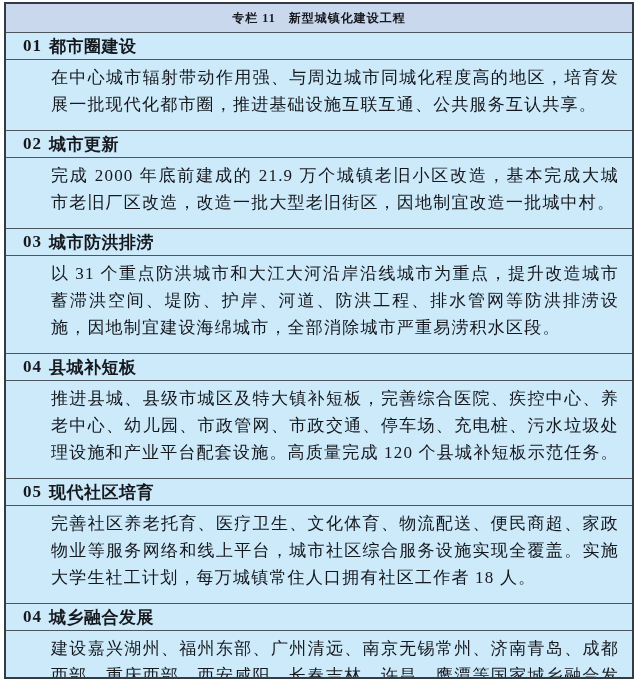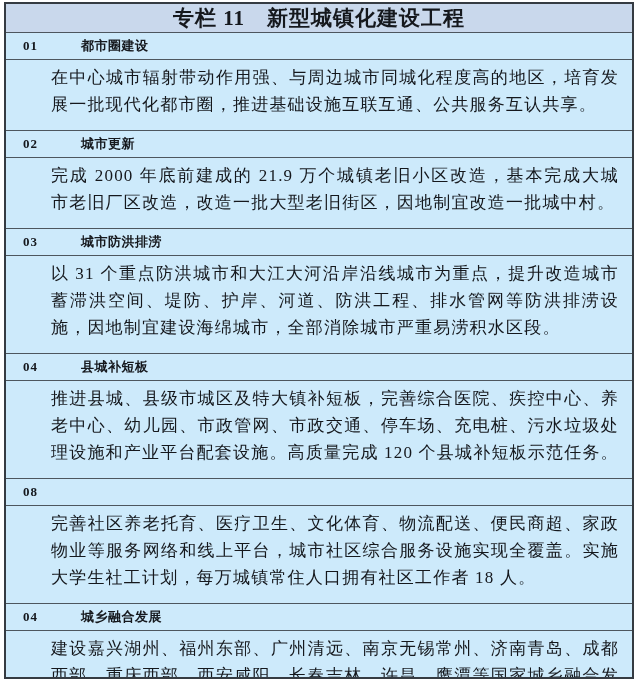--- a/index.html
+++ b/index.html
@@ -27,36 +27,35 @@
     flex-direction: column;
     overflow: hidden;
     background: #cdeafb;
   }
   .panel-header {
     background: #c9d8ec;
     border-bottom: 1px solid #4d565e;
     height: 28px;
     line-height: 28px;
     text-align: center;
-    font-size: 21px;
+    font-size: 12px;
     font-weight: bold;
     letter-spacing: 1px;
     flex: 0 0 auto;
   }
   .section-title {
     background: #cdeafb;
     border-bottom: 1px solid #4d565e;
     height: 26px;
     box-sizing: content-box;
     display: flex;
     align-items: center;
-    font-size: 13px;
+    font-size: 17px;
     font-weight: bold;
     flex: 0 0 auto;
-    gap: 32px;
   }
   .section-num {
     margin-left: 17px;
     width: 26px;
     letter-spacing: 1px;
     font-weight: bold;
   }
   .section-name {
     letter-spacing: 0.5px;
   }
@@ -100,21 +99,22 @@
   </div>
   <div class="section-body">以 31 个重点防洪城市和大江大河沿岸沿线城市为重点，提升改造城市蓄滞洪空间、堤防、护岸、河道、防洪工程、排水管网等防洪排涝设施，因地制宜建设海绵城市，全部消除城市严重易涝积水区段。</div>
 
   <div class="section-title">
     <span class="section-num">04</span>
     <span class="section-name">县城补短板</span>
   </div>
   <div class="section-body">推进县城、县级市城区及特大镇补短板，完善综合医院、疾控中心、养老中心、幼儿园、市政管网、市政交通、停车场、充电桩、污水垃圾处理设施和产业平台配套设施。高质量完成 120 个县城补短板示范任务。</div>
 
   <div class="section-title">
-    <span class="section-num">08</span>
+    <span class="section-num">05</span>
+    <span class="section-name">现代社区培育</span>
   </div>
   <div class="section-body">完善社区养老托育、医疗卫生、文化体育、物流配送、便民商超、家政物业等服务网络和线上平台，城市社区综合服务设施实现全覆盖。实施大学生社工计划，每万城镇常住人口拥有社区工作者 18 人。</div>
 
   <div class="section-title">
     <span class="section-num">04</span>
     <span class="section-name">城乡融合发展</span>
   </div>
   <div class="section-body last">建设嘉兴湖州、福州东部、广州清远、南京无锡常州、济南青岛、成都西部、重庆西部、西安咸阳、长春吉林、许昌、鹰潭等国家城乡融合发展试验区，加强改革授权和政策集成。</div>
 
 </div>

